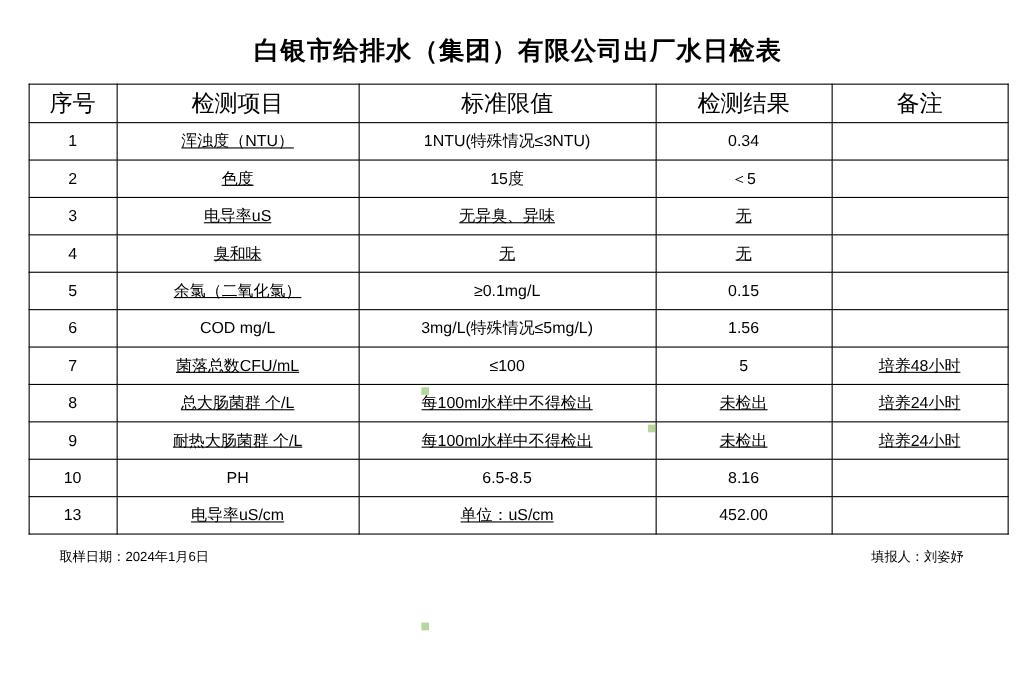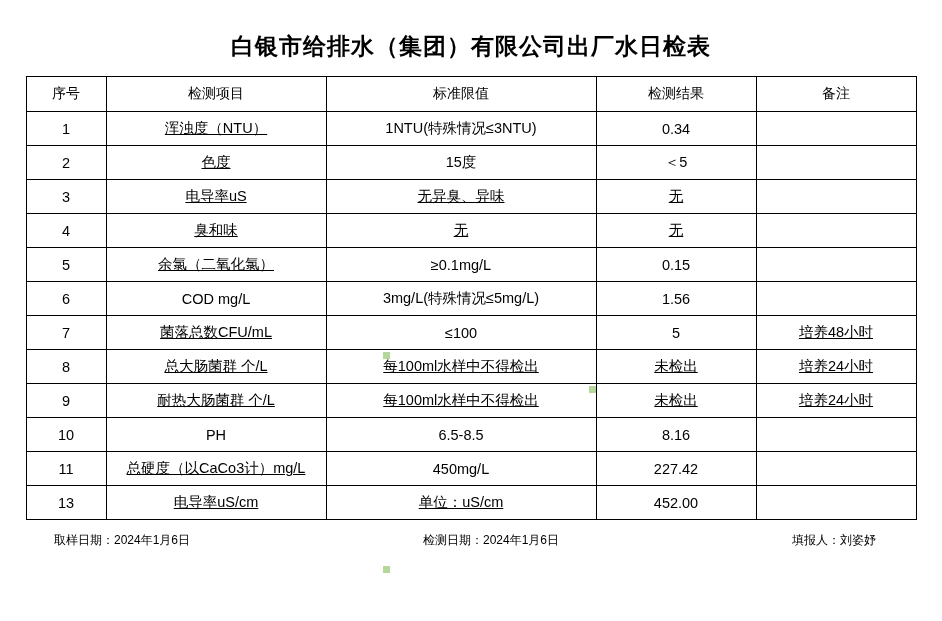--- a/index.html
+++ b/index.html
@@ -40,21 +40,21 @@
     text-align: center;
     vertical-align: middle;
     font-size: 14.5px;
     font-weight: normal;
     height: 33px;
     padding: 0 2px;
     font-family: "Liberation Sans", sans-serif;
   }
   table.report thead td {
     height: 34px;
-    font-size: 14px;
+    font-size: 21px;
     margin-top: 12px;
   }
   .col-no { width: 80px; }
   .col-item { width: 220px; }
   .col-limit { width: 270px; }
   .col-result { width: 160px; }
   .col-note { width: 160px; }
 
   .cell-cn {
     font-family: "Liberation Sans", sans-serif;
@@ -183,39 +183,31 @@
         <td class="cell-cn">培养24小时</td>
       </tr>
       <tr>
         <td class="cell-num">10</td>
         <td class="cell-mix">PH</td>
         <td class="cell-num">6.5-8.5</td>
         <td class="cell-num">8.16</td>
         <td class="cell-cn"></td>
       </tr>
       <tr>
-        <td class="cell-num">11</td>
-        <td class="cell-cn">总硬度（以CaCo3计）mg/L</td>
-        <td class="cell-mix">450mg/L</td>
-        <td class="cell-num">227.42</td>
-        <td class="cell-cn"></td>
-      </tr>
-      <tr>
         <td class="cell-num">13</td>
         <td class="cell-cn">电导率uS/cm</td>
         <td class="cell-cn">单位：uS/cm</td>
         <td class="cell-num">452.00</td>
         <td class="cell-cn"></td>
       </tr>
     </tbody>
   </table>
 
   <div class="footer">
     <div class="spacer-left">取样日期：2024年1月6日</div>
-    <div class="spacer-mid">检测日期：2024年1月6日</div>
     <div class="spacer-right">填报人：刘姿妤</div>
   </div>
 
   <div class="mark m1"></div>
   <div class="mark m2"></div>
   <div class="mark m3"></div>
 
 </div>
 
 </body></html>

